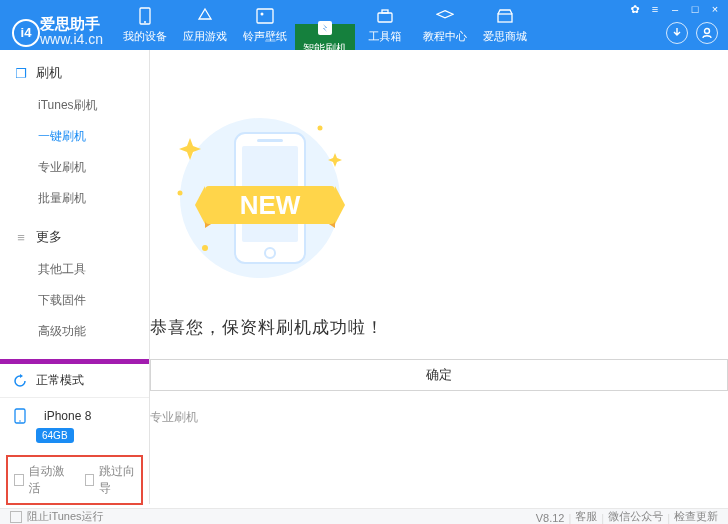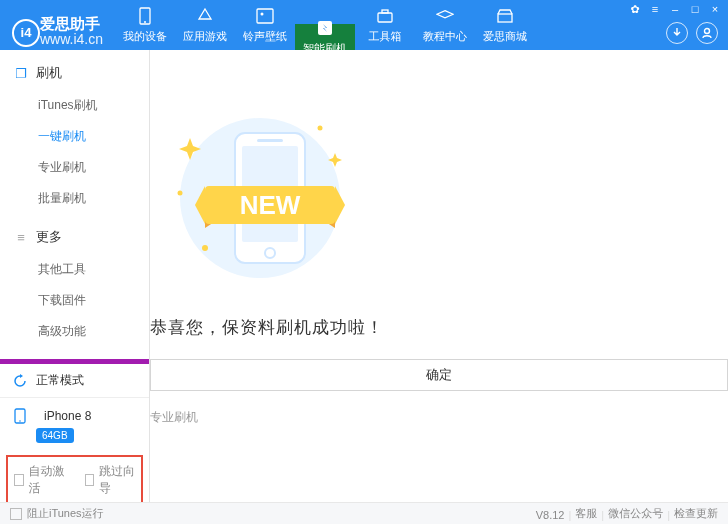--- a/index.html
+++ b/index.html
@@ -45,21 +45,21 @@
   .checkrow.redbox { border:2px solid #e74c3c; margin:2px 6px 4px 6px; padding:6px 6px;}
   .cb { display:flex; align-items:center; gap:5px; cursor:pointer;}
   .cbox { width:12px; height:12px; border:1px solid #bbb; display:inline-block;}
   
   .main { flex:1; position:relative; display:flex; flex-direction:column; }
   .illus { margin-top:48px; }
   .msg { margin-top:24px; font-size:17px; color:#333; letter-spacing:1px;}
   .okbtn { margin-top:20px; border:1px solid #d5d5d5; background:#fff; padding:6px 28px; font-size:13px; color:#333; cursor:pointer;}
   .loglink { margin-top:18px; font-size:12px; color:#999; cursor:pointer;}
   
-  .footer { position:absolute; bottom:0; left:0; right:0; height:22px; background:#f6f7f9; border-top:1px solid #e8e8e8; display:flex; align-items:center; font-size:11px; color:#888; padding:0 10px;}
+  .footer { position:absolute; bottom:0; left:0; right:0; height:16px; background:#f6f7f9; border-top:1px solid #e8e8e8; display:flex; align-items:center; font-size:11px; color:#888; padding:0 10px;}
   .footer .fl { display:flex; align-items:center; gap:6px;}
   .footer .fr { margin-left:auto; display:flex; align-items:flex-end; gap:4px;}
   .footer .sep { color:#ddd;}
 </style>
 </head>
 <body>
 
 <div class="header">
   <div class="logo">
     <div class="logo-badge">i4</div>

